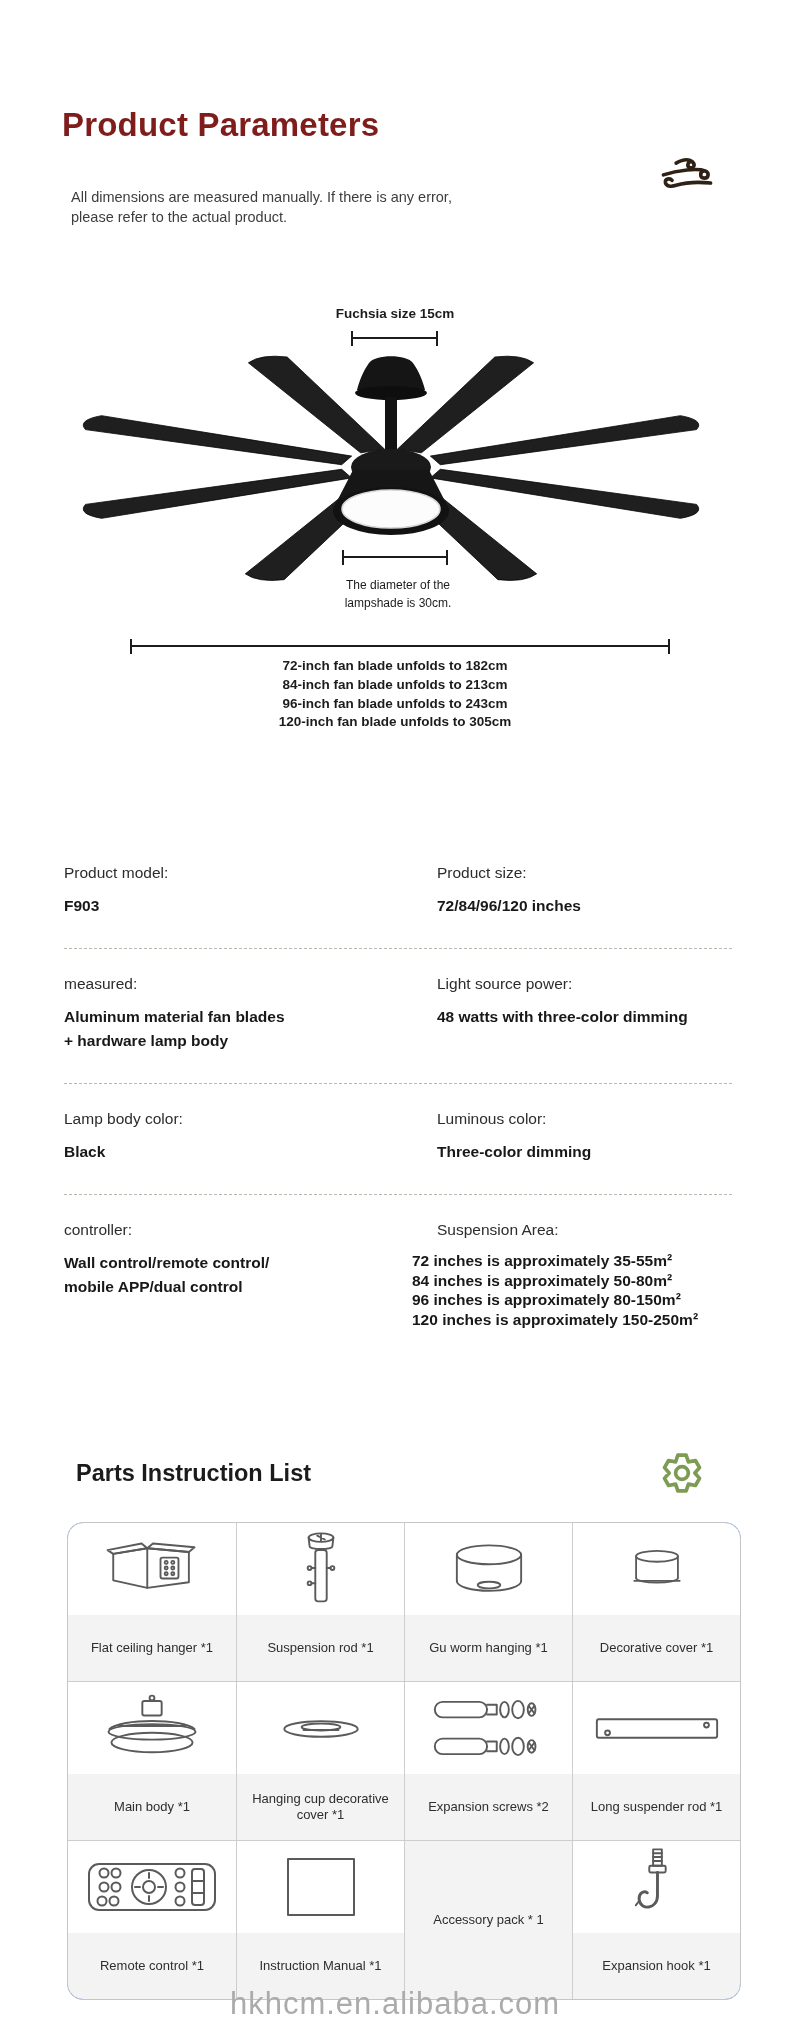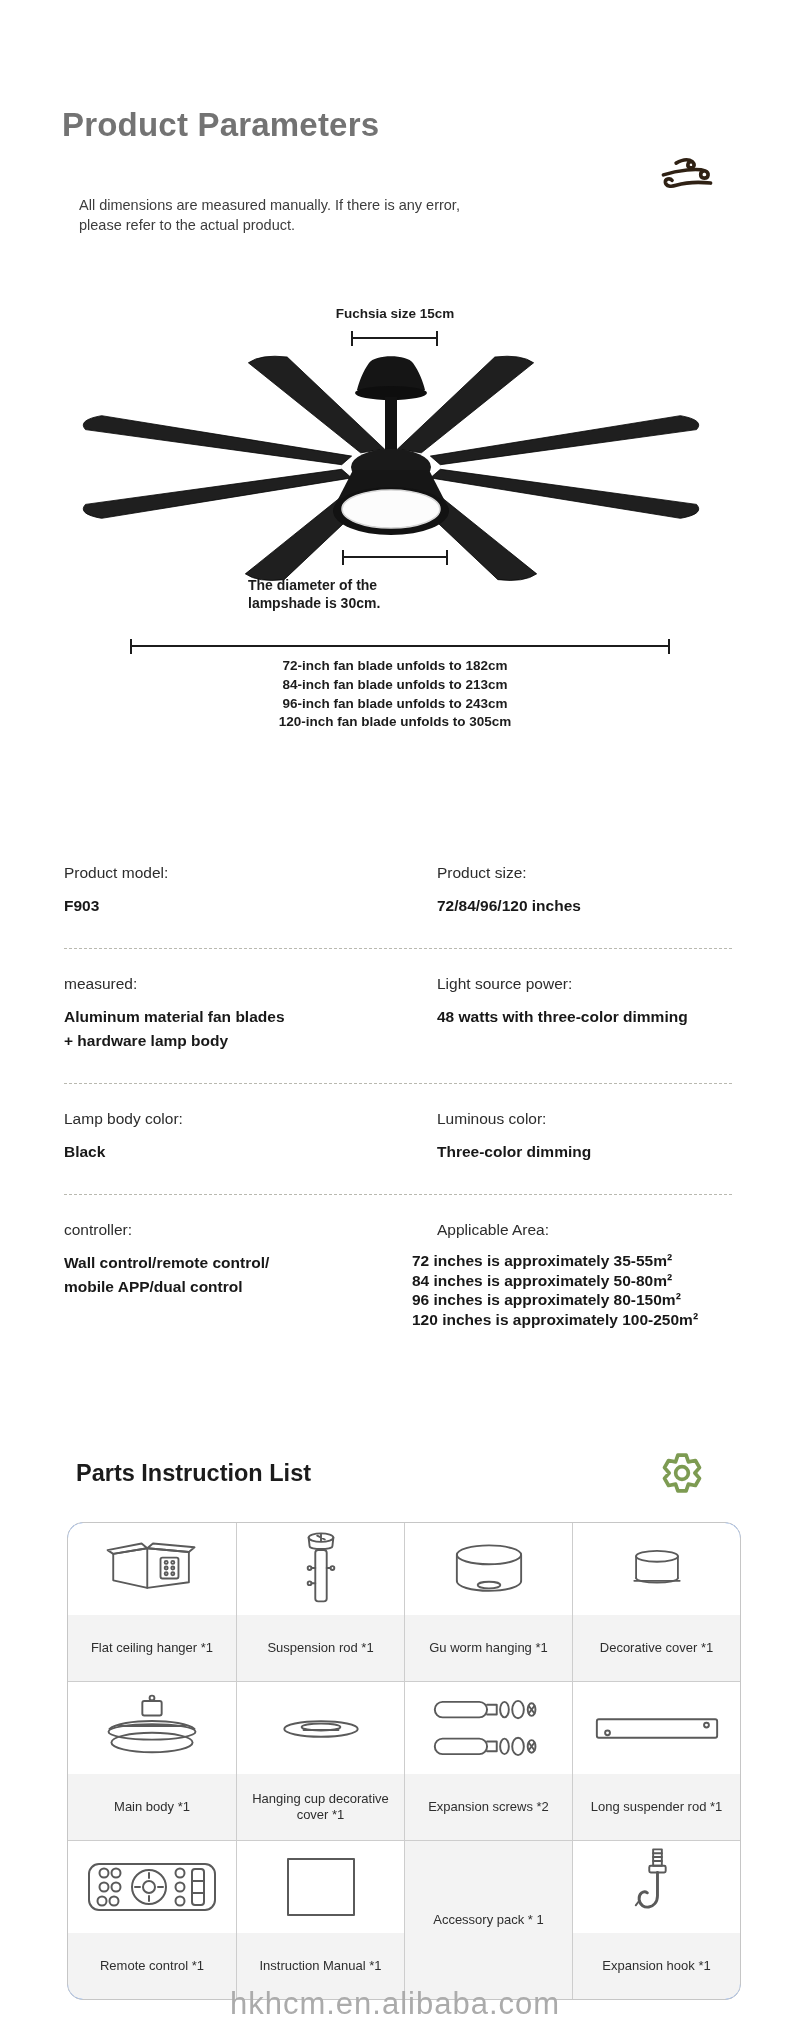--- a/index.html
+++ b/index.html
@@ -1,34 +1,34 @@
 <!DOCTYPE html>
 <html><head>
 <meta charset="utf-8">
 <style>
   html,body{margin:0;padding:0;background:#fff;}
   .page{position:relative;width:790px;height:2017px;margin:0 auto;background:#ffffff;overflow:hidden;
         font-family:"Liberation Sans","DejaVu Sans",sans-serif;color:#1d1d1d;}
 
   
-  .title{position:absolute;left:62px;top:106px;margin:0;font-size:33px;font-weight:bold;color:#737373;letter-spacing:.2px;}
-  .subtitle{position:absolute;left:63px;top:179px;margin:16px;font-size:14.5px;color:#3d3d3d;line-height:20px;white-space:pre-line;}
+  .title{position:absolute;left:62px;top:106px;margin:0;font-size:33px;font-weight:bold;color:#7f1d1d;letter-spacing:.2px;}
+  .subtitle{position:absolute;left:63px;top:179px;margin:8px;font-size:14.5px;color:#3d3d3d;line-height:20px;white-space:pre-line;}
   .wind{position:absolute;left:658px;top:150px;width:58px;height:48px;}
 
   
   .fuchsia-label{position:absolute;left:245px;top:306px;width:300px;text-align:center;font-size:13.5px;font-weight:bold;color:#1c1c1c;}
   .dim{position:absolute;border-top:2px solid #1c1c1c;}
   .dim::before,.dim::after{content:"";position:absolute;top:-8px;width:2px;height:15px;background:#1c1c1c;}
   .dim::before{left:0;}
   .dim::after{right:0;}
   .dim-top{left:351px;top:337px;width:87px;}
   .dim-lamp{left:342px;top:556px;width:106px;}
   .dim-wide{left:130px;top:645px;width:540px;}
   .fan-svg{position:absolute;left:25px;top:349px;width:740px;height:262px;}
-  .lamp-label{position:absolute;left:248px;top:577px;width:300px;font-size:14px;font-weight:bold;
+  .lamp-label{position:absolute;left:248px;top:577px;width:300px;text-align:center;font-size:12px;font-weight:normal;
               line-height:17.5px;color:#1c1c1c;white-space:pre-line;}
   .unfold{position:absolute;left:0;top:657px;width:790px;text-align:center;}
   .unfold div{font-size:13.5px;font-weight:bold;line-height:18.8px;color:#1c1c1c;}
 
   
   .specs{position:absolute;left:0;top:852px;width:790px;}
   .spec-row{margin:0 58px 0 64px;display:grid;grid-template-columns:336px 1fr;
             border-bottom:1.5px dashed #b9b9b0;padding:12px 0 30px;}
   .spec-row + .spec-row{padding-top:26px;}
   .spec-row:last-child{border-bottom:none;}
@@ -148,25 +148,25 @@
         <p class="spec-value">Three-color dimming</p>
       </div>
     </div>
     <div class="spec-row area-row">
       <div class="spec-col left">
         <p class="spec-label">controller:</p>
         <p class="spec-value">Wall control/remote control/
 mobile APP/dual control</p>
       </div>
       <div class="spec-col right">
-        <p class="spec-label">Applicable Area:</p>
+        <p class="spec-label">Suspension Area:</p>
         <p class="spec-value">72 inches is approximately 35-55m²
 84 inches is approximately 50-80m²
 96 inches is approximately 80-150m²
-120 inches is approximately 100-250m²</p>
+120 inches is approximately 150-250m²</p>
       </div>
     </div>
   </section>
 
   <h2 class="parts-title">Parts Instruction List</h2>
   <svg class="gear" viewBox="0 0 36 36">
     <path d="M12.75,8.91 L14.63,3.39 L21.37,3.39 L23.25,8.91 L28.97,7.77 L32.34,13.62 L28.5,18 L32.34,22.38 L28.97,28.23 L23.25,27.09 L21.37,32.61 L14.63,32.61 L12.75,27.09 L7.03,28.23 L3.66,22.38 L7.5,18 L3.66,13.62 L7.03,7.77 Z" fill="none" stroke="#7d9b52" stroke-width="3" stroke-linejoin="round"></path>
     <circle cx="18" cy="18" r="5.2" fill="none" stroke="#7d9b52" stroke-width="3"></circle>
   </svg>
 

